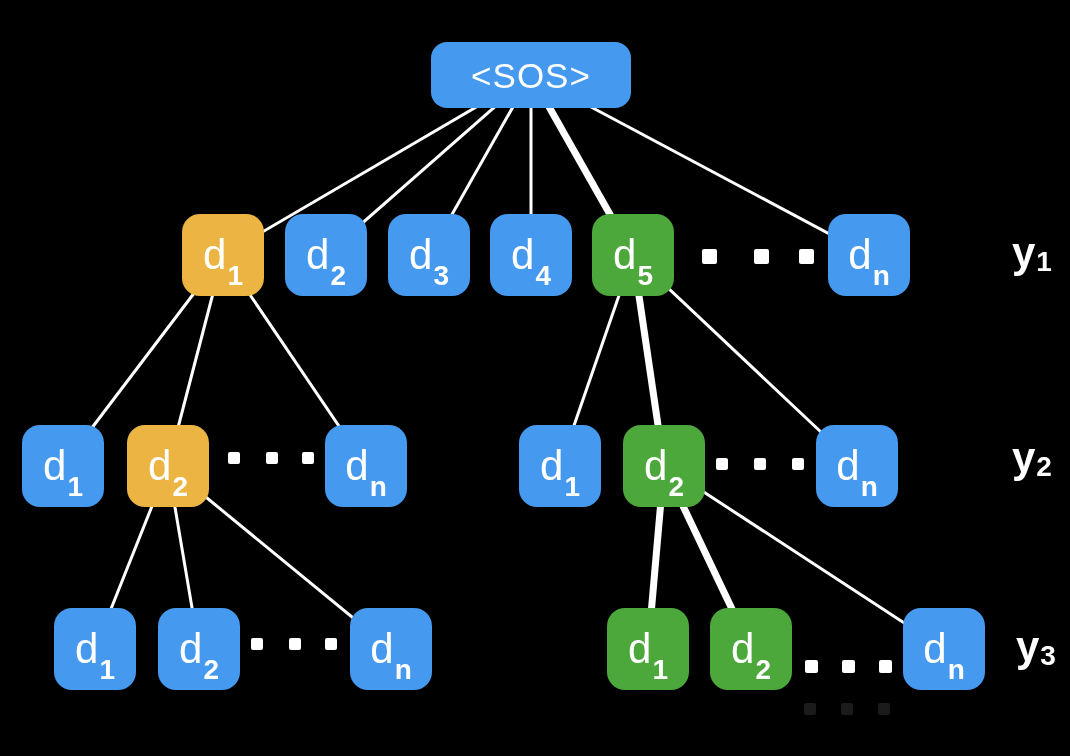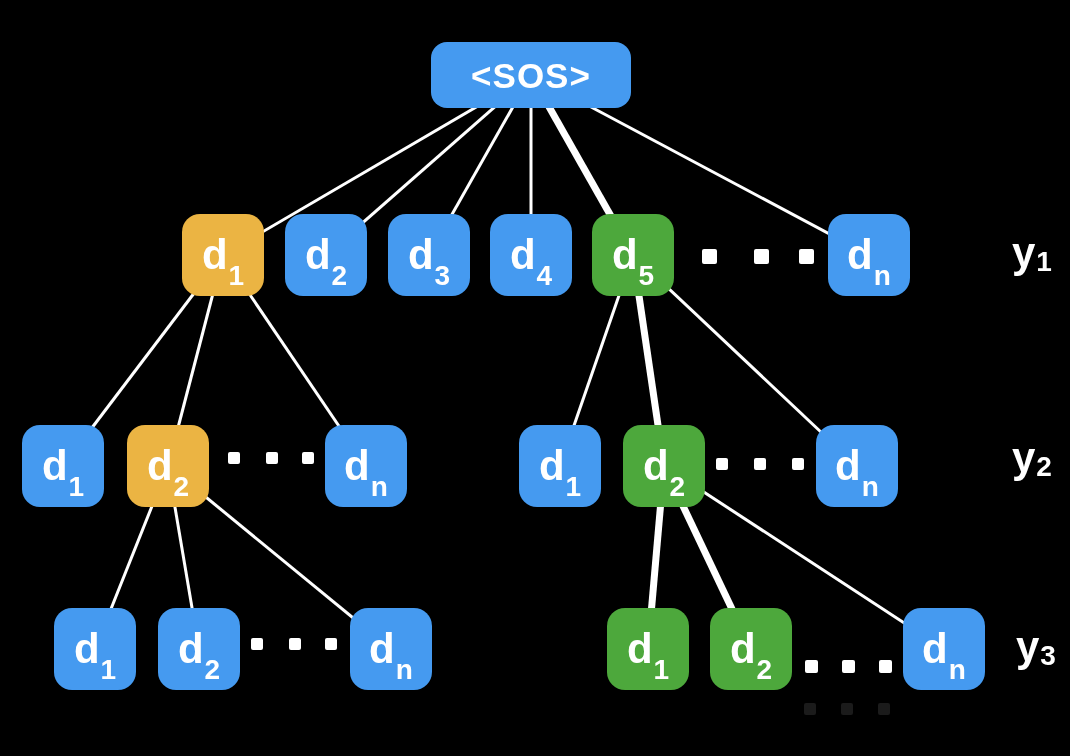--- a/index.html
+++ b/index.html
@@ -28,21 +28,21 @@
     justify-content: center;
     color: #fff;
     font-weight: bold;
     border-radius: 18px;
     box-sizing: border-box;
     line-height: 1;
     user-select: none;
   }
   .node .main {
     font-size: 42px;
-    font-weight: bold;
+    font-weight: normal;
   }
   .node .subsc {
     font-size: 28px;
     font-weight: bold;
     align-self: flex-end;
     margin-bottom: 6px;
     margin-left: 1px;
   }
   .node.root {
     border-radius: 16px;

